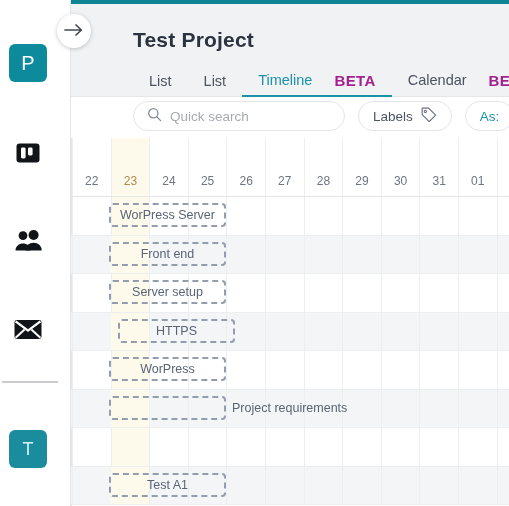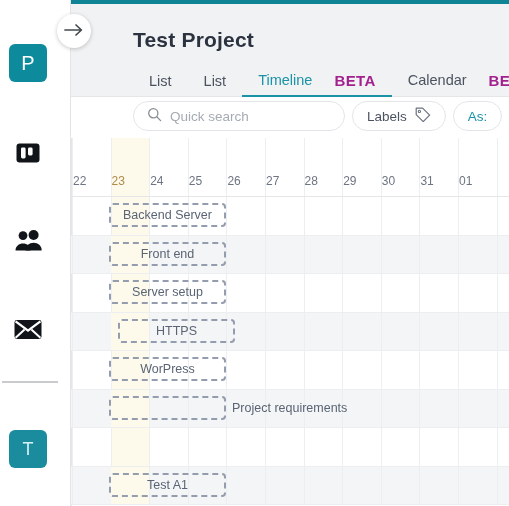--- a/index.html
+++ b/index.html
@@ -77,21 +77,21 @@
   }
   .tab.active { color: #1b93a6; border-bottom-color: #1b93a6; }
   .beta {
     font-size: 15px; font-weight: bold; letter-spacing: .4px;
     color: #a2218f;
     margin-left: 16px;
   }
 
   .toolbar {
     position: absolute; left: 62px; top: 101px; right: 0;
-    display: flex; align-items: center; gap: 7px; white-space: nowrap;
+    display: flex; align-items: center; gap: 13px; white-space: nowrap;
   }
   .pill {
     height: 30px; border: 1px solid #e3e5e8; border-radius: 16px;
     background: #ffffff; display: flex; align-items: center;
     padding: 0 14px; gap: 8px; font-size: 13.5px; color: #4c5360;
     cursor: pointer; flex: none;
   }
   .pill.search { width: 212px; padding-left: 13px; cursor: text; }
   .pill .ph { color: #a6abb3; font-size: 13.5px; }
   .pill.teal { color: #1b93a6; }
@@ -107,21 +107,21 @@
   }
   .date-row {
     position: absolute; left: 0; right: 0; top: 0; height: 59px;
     border-bottom: 1px solid #e4e6e8;
   }
   .col {
     position: absolute; top: 0; bottom: 0; width: 38.6px;
     border-left: 1px solid #edeef0;
   }
   .date-row .col {
-    display: flex; align-items: flex-end; justify-content: flex-start;
+    display: flex; align-items: flex-end; justify-content: center;
     padding-bottom: 8px; font-size: 12px; color: #6d7482;
   }
   .col.today { background: #fdfaec; }
   .col.today .daynum { color: #b08b4a; }
   .rows { position: absolute; left: 0; right: 0; top: 59px; bottom: 0; }
   .row {
     position: absolute; left: 0; right: 0; height: 38.5px;
     border-bottom: 1px solid #eceef0;
   }
   .row.alt { background: #f4f5f6; }
@@ -295,21 +295,21 @@
             <div class="gridline" style="left: 78.2px;"></div>
             <div class="gridline" style="left: 116.8px;"></div>
             <div class="gridline" style="left: 155.4px;"></div>
             <div class="gridline" style="left: 194px;"></div>
             <div class="gridline" style="left: 232.6px;"></div>
             <div class="gridline" style="left: 271.2px;"></div>
             <div class="gridline" style="left: 309.8px;"></div>
             <div class="gridline" style="left: 348.4px;"></div>
             <div class="gridline" style="left: 387px;"></div>
             <div class="gridline" style="left: 425.6px;"></div>
-            <div class="bar" style="left: 38px; width: 117px; top: 6px;">Backend Server</div>
+            <div class="bar" style="left: 38px; width: 117px; top: 6px;">WorPress Server</div>
           </div>
           <div class="row alt" style="top: 38.5px;">
             <div class="gridline" style="left: 1px;"></div>
             <div class="gridline" style="left: 39.6px;"></div>
             <div class="gridline" style="left: 78.2px;"></div>
             <div class="gridline" style="left: 116.8px;"></div>
             <div class="gridline" style="left: 155.4px;"></div>
             <div class="gridline" style="left: 194px;"></div>
             <div class="gridline" style="left: 232.6px;"></div>
             <div class="gridline" style="left: 271.2px;"></div>

